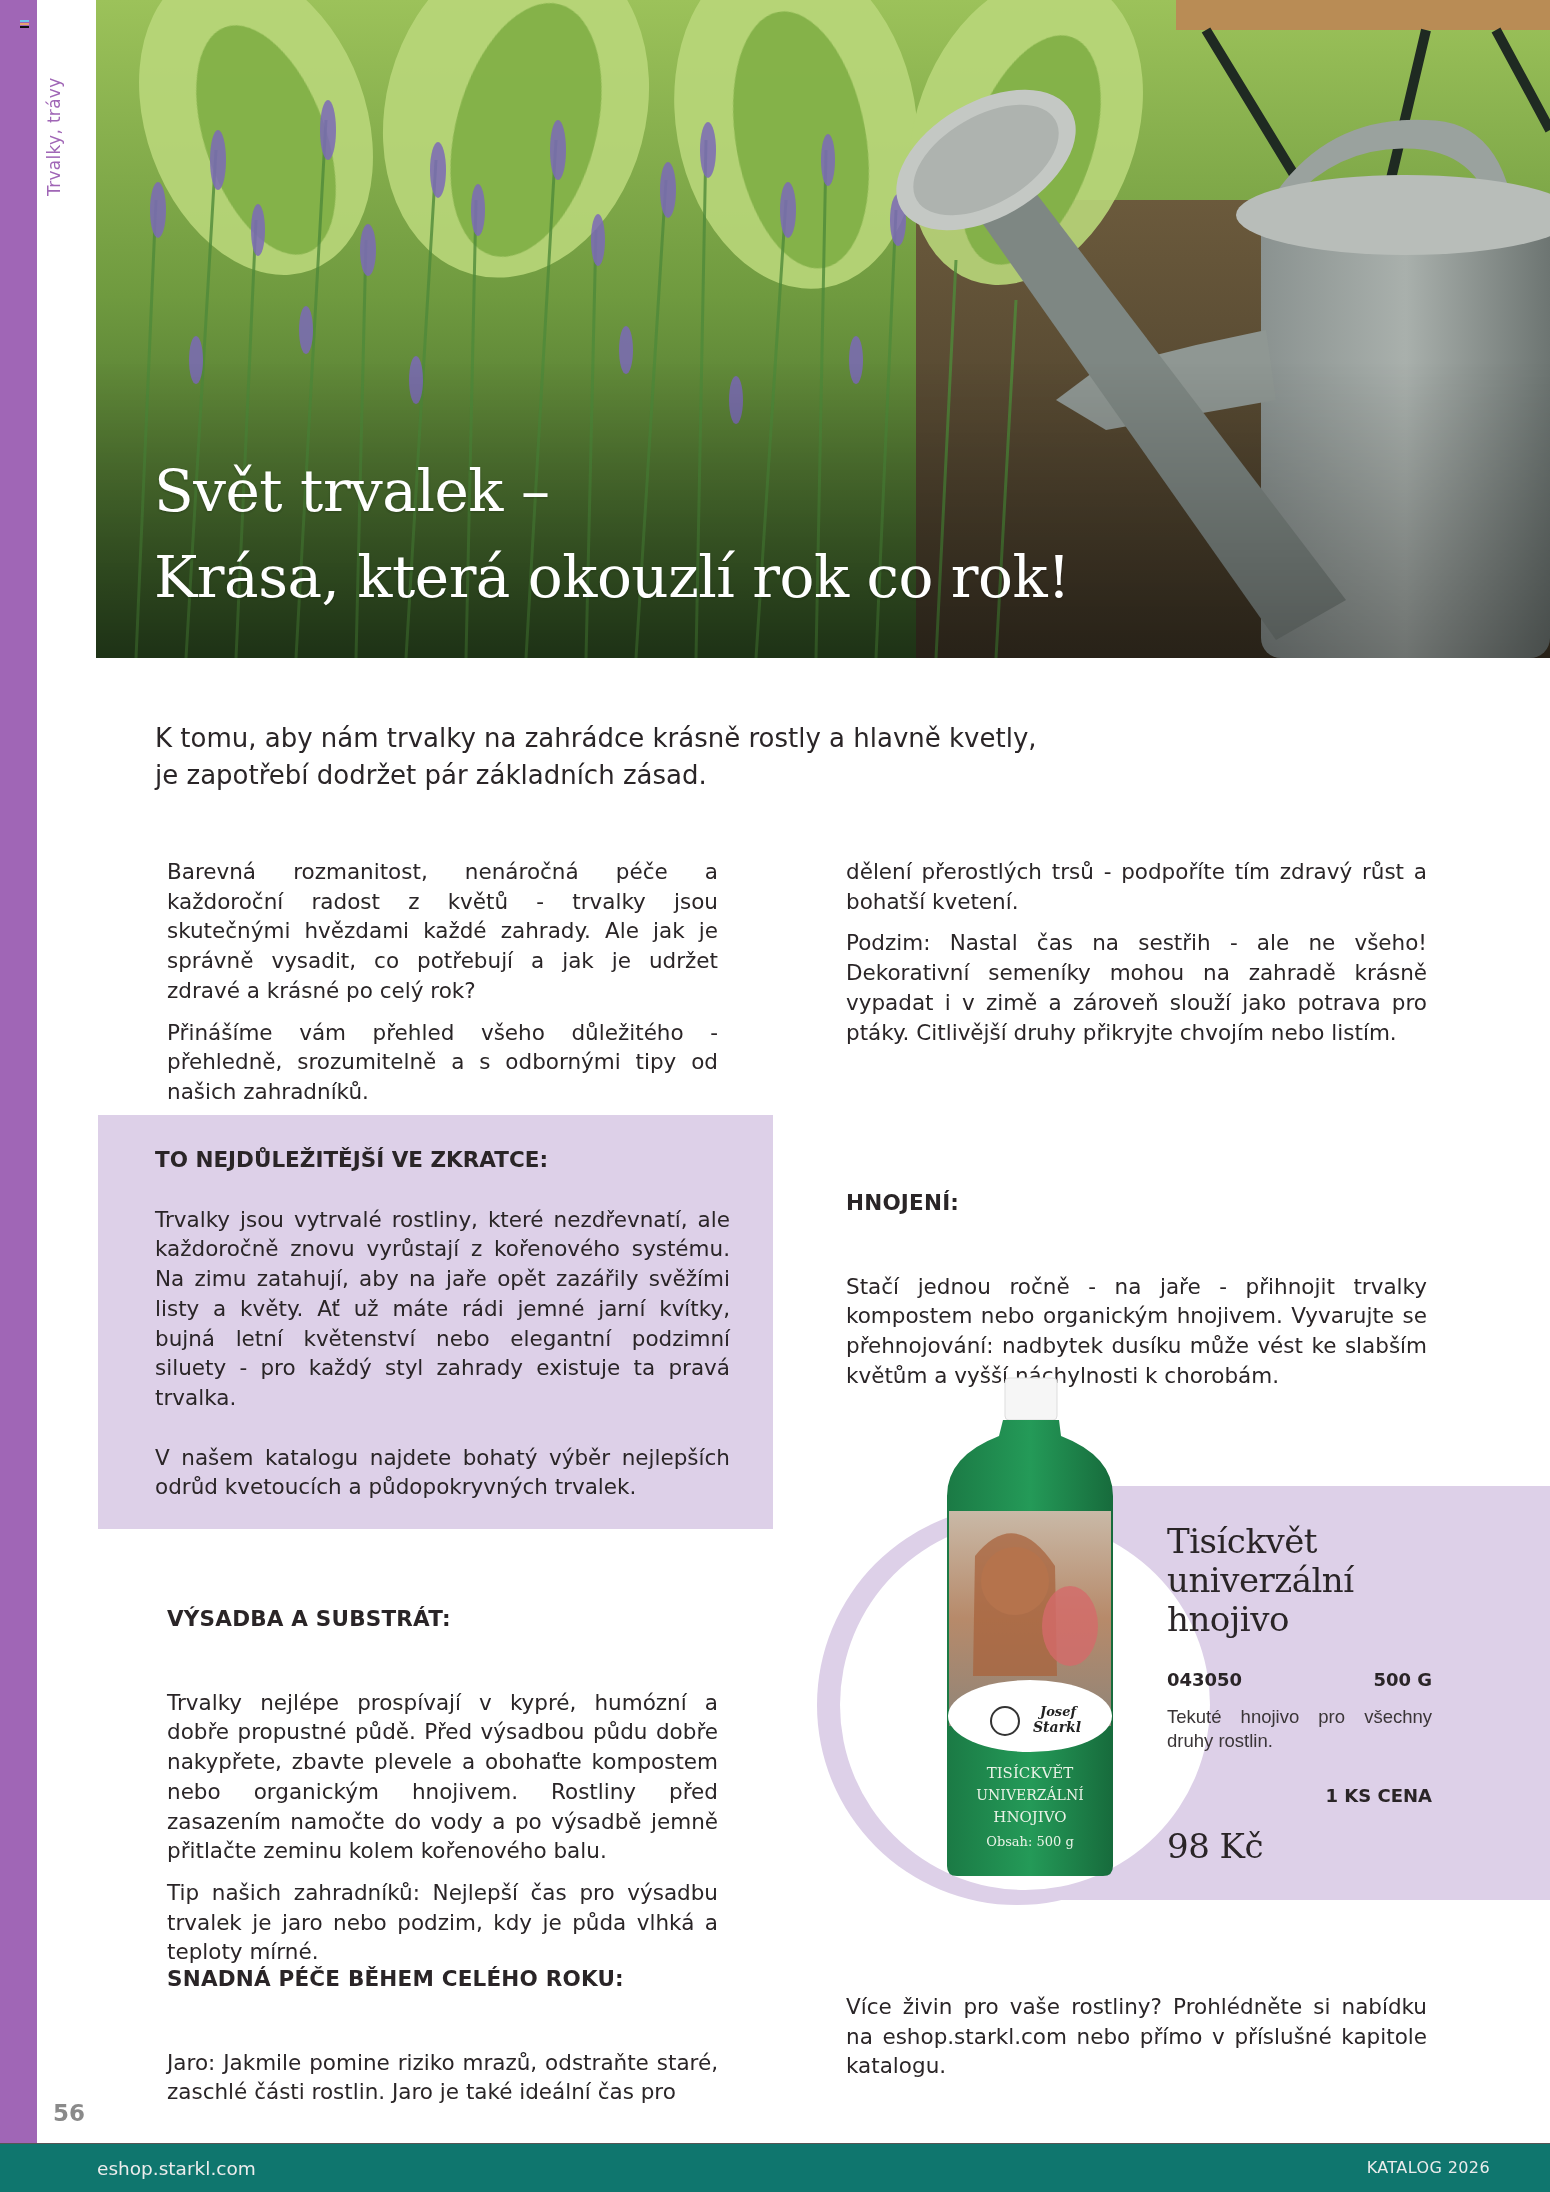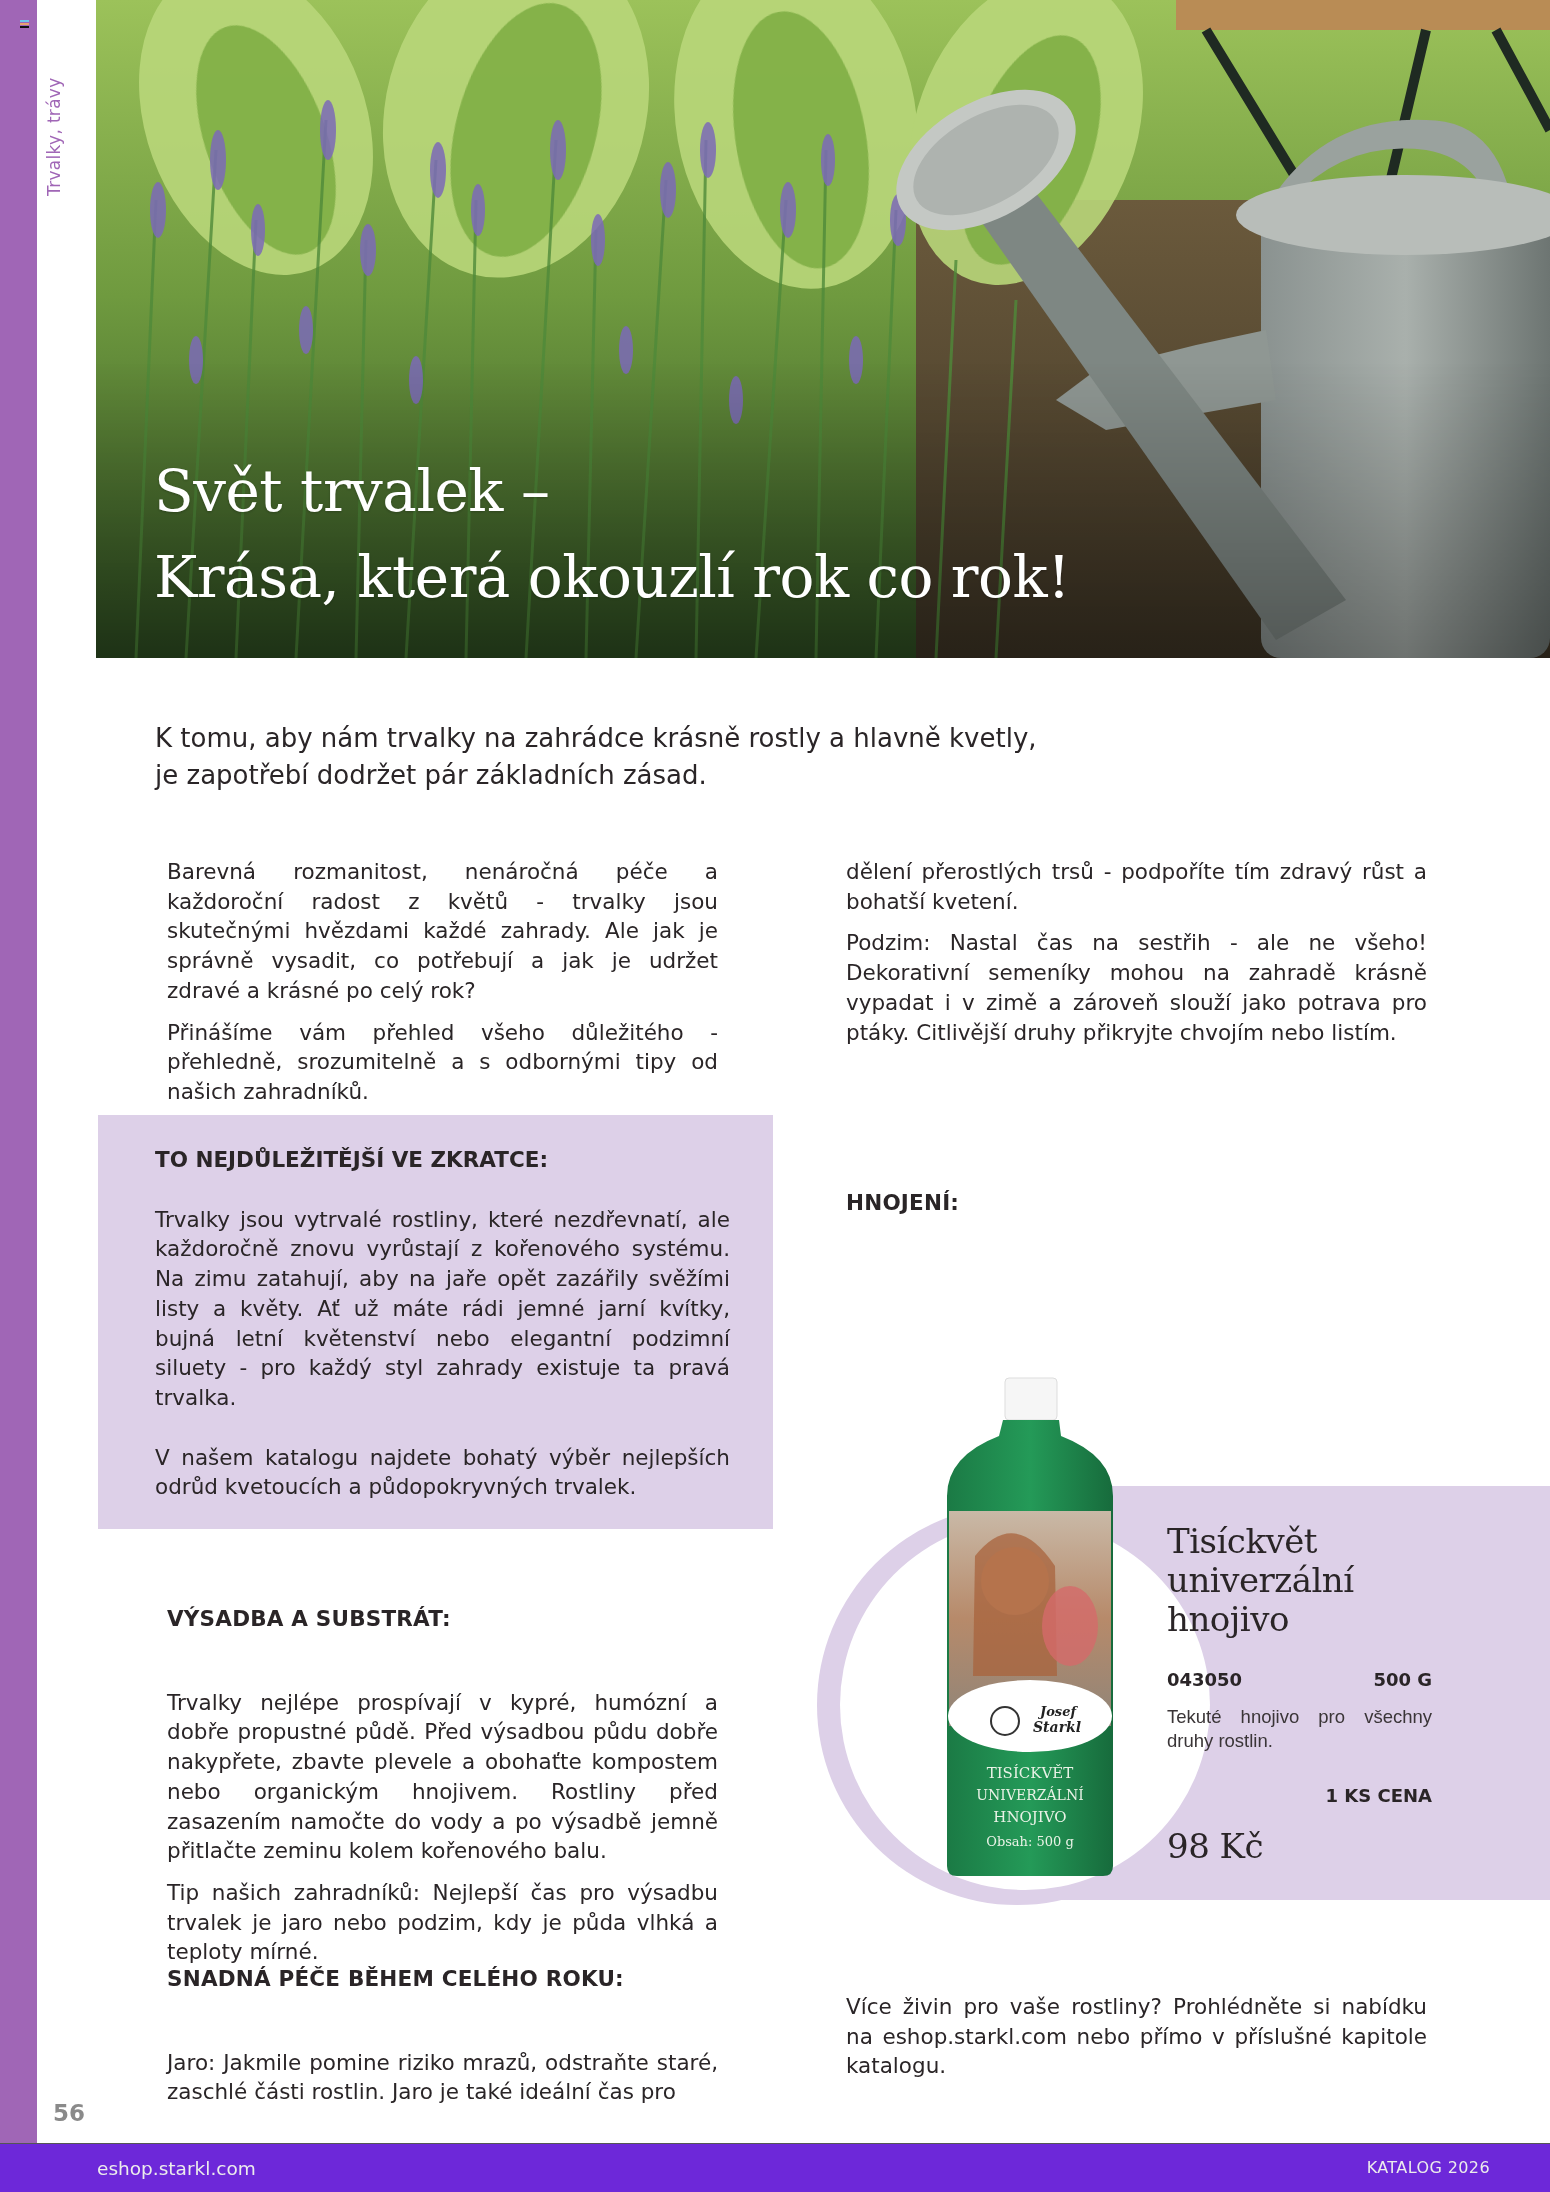--- a/index.html
+++ b/index.html
@@ -49,21 +49,21 @@
   .bottle { position: absolute; left: 945px; top: 1376px; width: 170px; height: 502px; }
   .product-info { position: absolute; left: 1167px; top: 1522px; width: 265px; }
   .product-name { font-family: "DejaVu Serif", serif; font-size: 34px; line-height: 39px; color: #2a2527; letter-spacing: -0.5px; }
   .product-meta { display: flex; justify-content: space-between; margin-top: 30px; font-weight: bold; font-size: 18px; color: #2a2527; }
   .product-desc { margin-top: 15px; font-family: "Liberation Sans", sans-serif; font-size: 18.5px; line-height: 24px; color: #3a3537; text-align: justify; }
   .product-price-label { margin-top: 32px; font-weight: bold; font-size: 18px; color: #2a2527; text-align: right; }
   .product-price { margin-top: 20px; font-family: "DejaVu Serif", serif; font-size: 34px; color: #2a2527; letter-spacing: -0.5px; }
 
   
   .page-number { position: absolute; left: 53px; top: 2100px; font-size: 23px; font-weight: bold; color: #8a8a8a; }
-  .footer { position: absolute; left: 0; top: 2143px; width: 1550px; height: 49px; background: #6d28d9; border-top: 1px solid #555; }
+  .footer { position: absolute; left: 0; top: 2143px; width: 1550px; height: 49px; background: #0f766e; border-top: 1px solid #555; }
   .footer .url { position: absolute; left: 97px; top: 14px; font-size: 18.5px; color: #ececec; }
   .footer .catalog { position: absolute; right: 60px; top: 14px; font-size: 16px; font-weight: normal; color: #ececec; letter-spacing: 0.4px; }
 </style>
 </head>
 <body>
 
 <div class="side-strip">
   <div class="marks">
     <i style="background:#6fc6ee"></i>
       <i style="background:#e8a070"></i>
@@ -191,20 +191,21 @@
 </div>
 
 <div class="col col-right-1">
   <p>dělení přerostlých trsů - podpoříte tím zdravý růst a bohatší kvetení.</p>
   <p>Podzim: Nastal čas na sestřih - ale ne všeho! Dekorativní semeníky mohou na zahradě krásně vypadat i v zimě a zároveň slouží jako potrava pro ptáky. Citlivější druhy přikryjte chvojím nebo listím.</p>
 </div>
 
 <div class="col col-right-2">
   <p class="h">HNOJENÍ:</p>
   <div class="gap"></div>
+  <p>Stačí jednou ročně - na jaře - přihnojit trvalky kompostem nebo organickým hnojivem. Vyvarujte se přehnojování: nadbytek dusíku může vést ke slabším květům a vyšší náchylnosti k chorobám.</p>
 </div>
 
 <div class="product-ring"></div>
 <div class="product-band"></div>
 <div class="product-ring-inner"></div>
 <svg class="bottle" viewBox="0 0 170 502">
   <defs>
     <linearGradient id="btlG" x1="0" y1="0" x2="1" y2="0">
       <stop offset="0" stop-color="#1b7a45"></stop>
       <stop offset="0.5" stop-color="#249a58"></stop>

